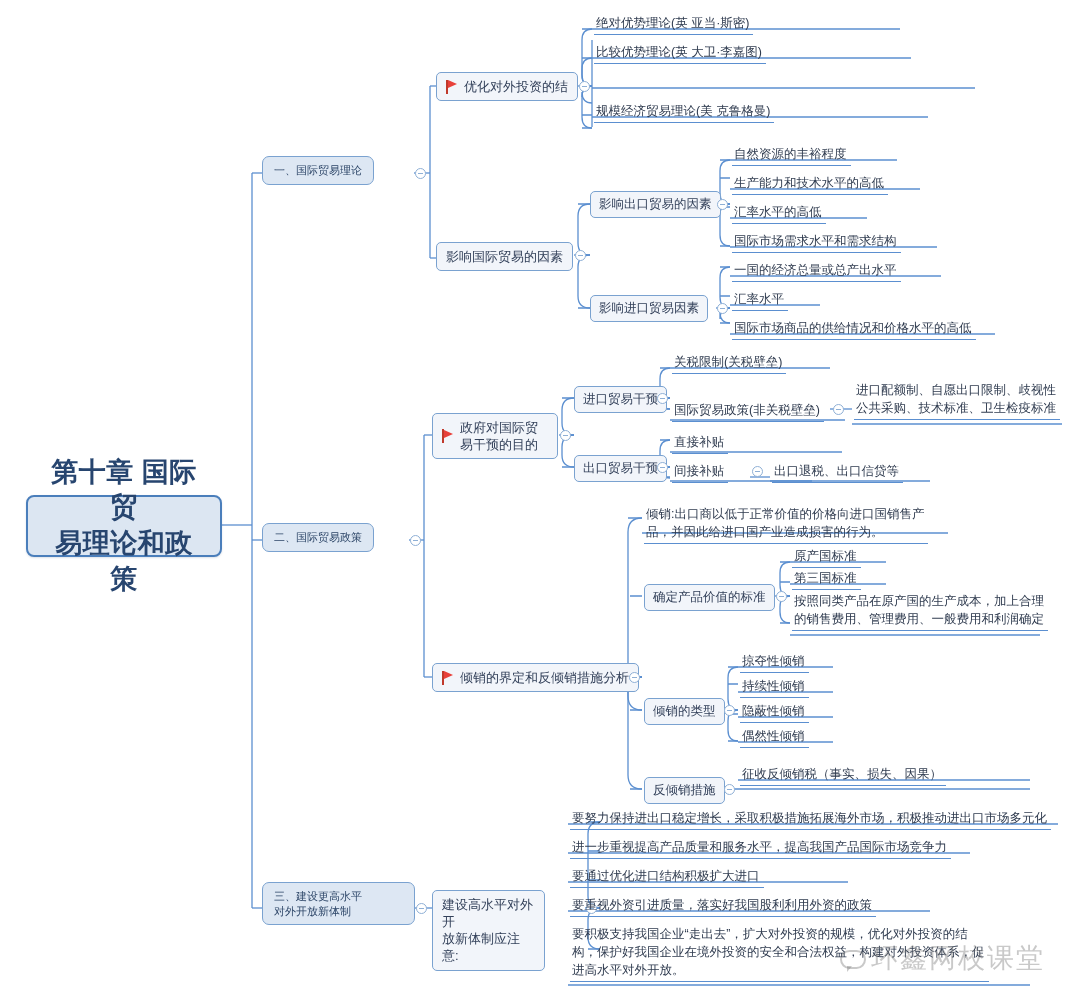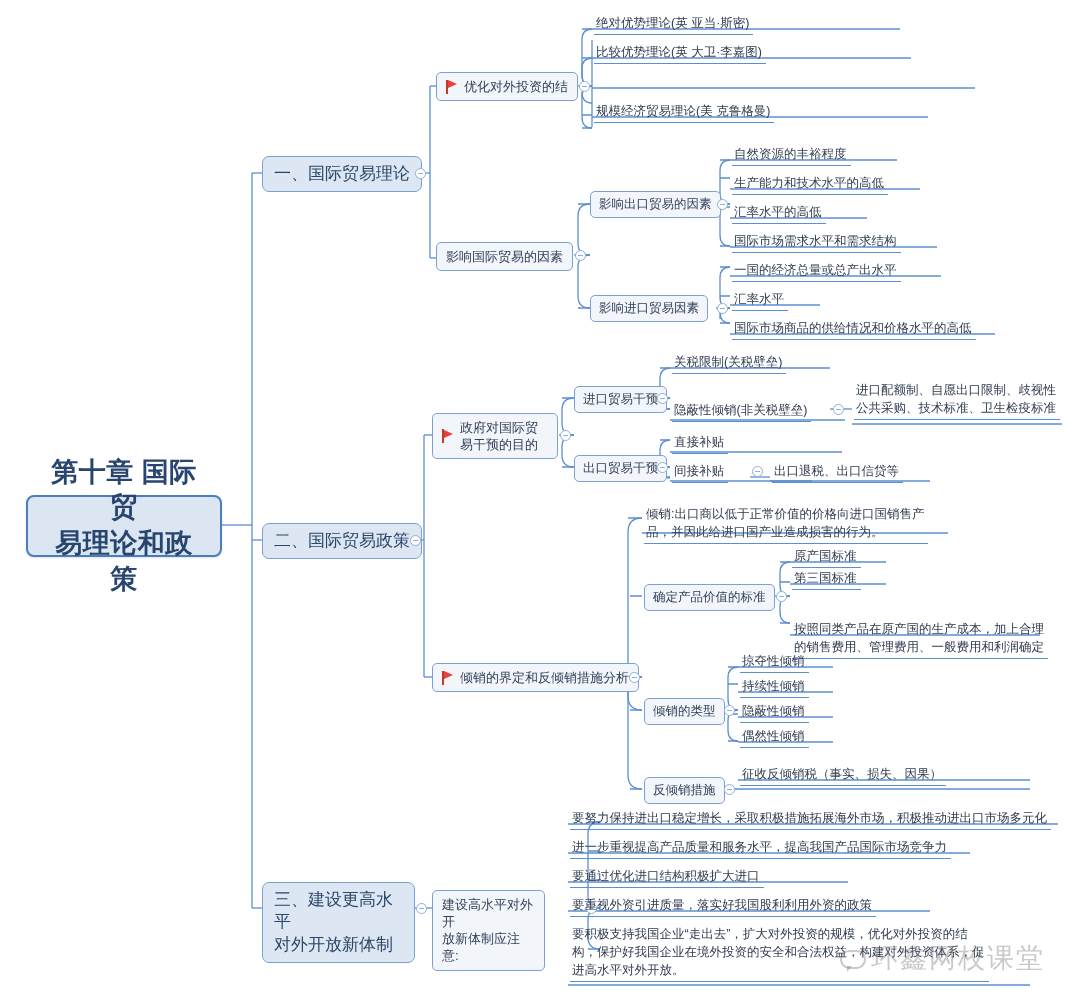--- a/index.html
+++ b/index.html
@@ -45,21 +45,21 @@
     justify-content: center;
     letter-spacing: 0.5px;
     box-shadow: 0 1px 2px rgba(60,90,130,.18);
   }
 
   
   .lvl1 {
     border: 1.6px solid #7aa2d0;
     background: #dde7f3;
     border-radius: 7px;
-    font-size: 17px;
+    font-size: 11px;
     padding: 6px 11px;
     color: #2d4668;
   }
 
   
   .lvl2 {
     border: 1.3px solid #7aa2d0;
     background: #f2f5fa;
     border-radius: 5px;
     font-size: 13px;
@@ -356,21 +356,21 @@
   </div>
   <div class="toggle" style="left:560px; top:430px;"></div>
 
   <div class="node lvl3" style="left:574px; top:386px;">进口贸易干预</div>
   <div class="toggle" style="left:657px; top:393px;"></div>
 
   <div class="leaf-wrap" style="left:672px; top:352px;">
     <span class="leaf">关税限制(关税壁垒)</span>
     </div>
   <div class="leaf-wrap" style="left:672px; top:400px;">
-    <span class="leaf">隐蔽性倾销(非关税壁垒)</span>
+    <span class="leaf">国际贸易政策(非关税壁垒)</span>
     </div>
   <div class="toggle" style="left:833px; top:404px;"></div>
   <div class="leaf-wrap" style="left:854px; top:380px;">
     <span class="leaf">进口配额制、自愿出口限制、歧视性
 公共采购、技术标准、卫生检疫标准</span>
     </div>
 
   <div class="node lvl3" style="left:574px; top:455px;">出口贸易干预</div>
   <div class="toggle" style="left:657px; top:462px;"></div>
 
@@ -398,21 +398,21 @@
 
   <div class="node lvl3" style="left:644px; top:584px;">确定产品价值的标准</div>
   <div class="toggle" style="left:776px; top:591px;"></div>
 
   <div class="leaf-wrap" style="left:792px; top:546px;">
     <span class="leaf">原产国标准</span>
     </div>
   <div class="leaf-wrap" style="left:792px; top:568px;">
     <span class="leaf">第三国标准</span>
     </div>
-  <div class="leaf-wrap" style="left:792px; top:591px;margin-top:28px;">
+  <div class="leaf-wrap" style="left:792px; top:591px;">
     <span class="leaf">按照同类产品在原产国的生产成本，加上合理
 的销售费用、管理费用、一般费用和利润确定</span>
     </div>
 
   <div class="node lvl3" style="left:644px; top:698px;">倾销的类型</div>
   <div class="toggle" style="left:724px; top:705px;"></div>
 
   <div class="leaf-wrap" style="left:740px; top:651px;">
     <span class="leaf">掠夺性倾销</span>
     </div>

